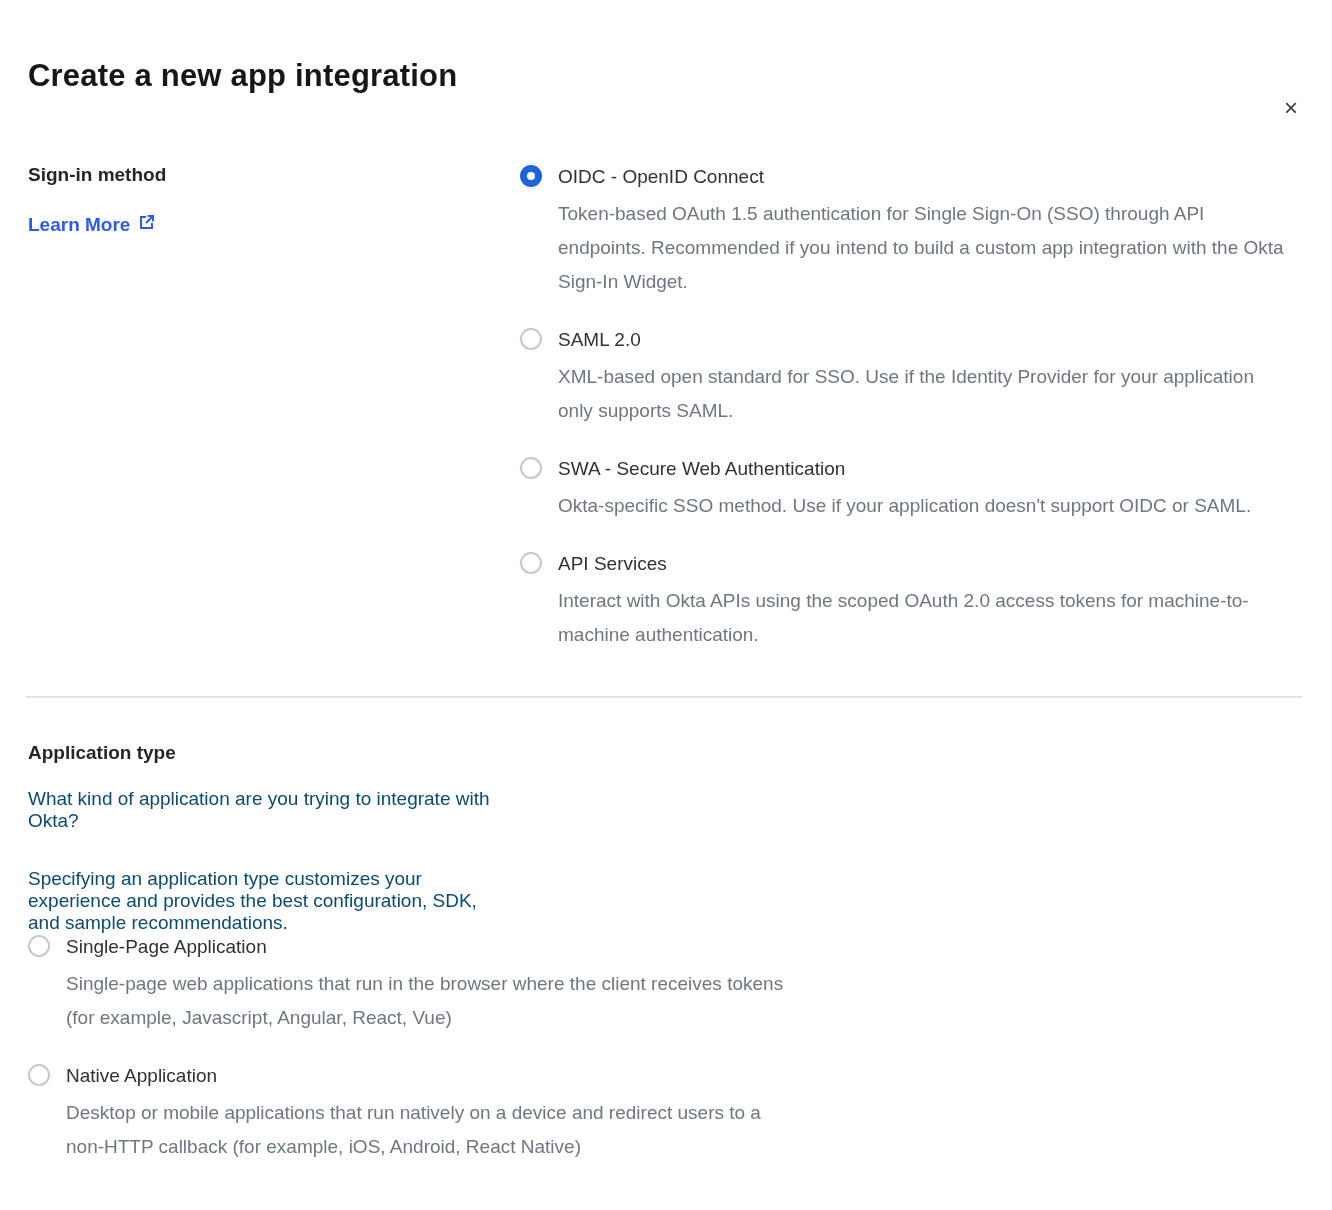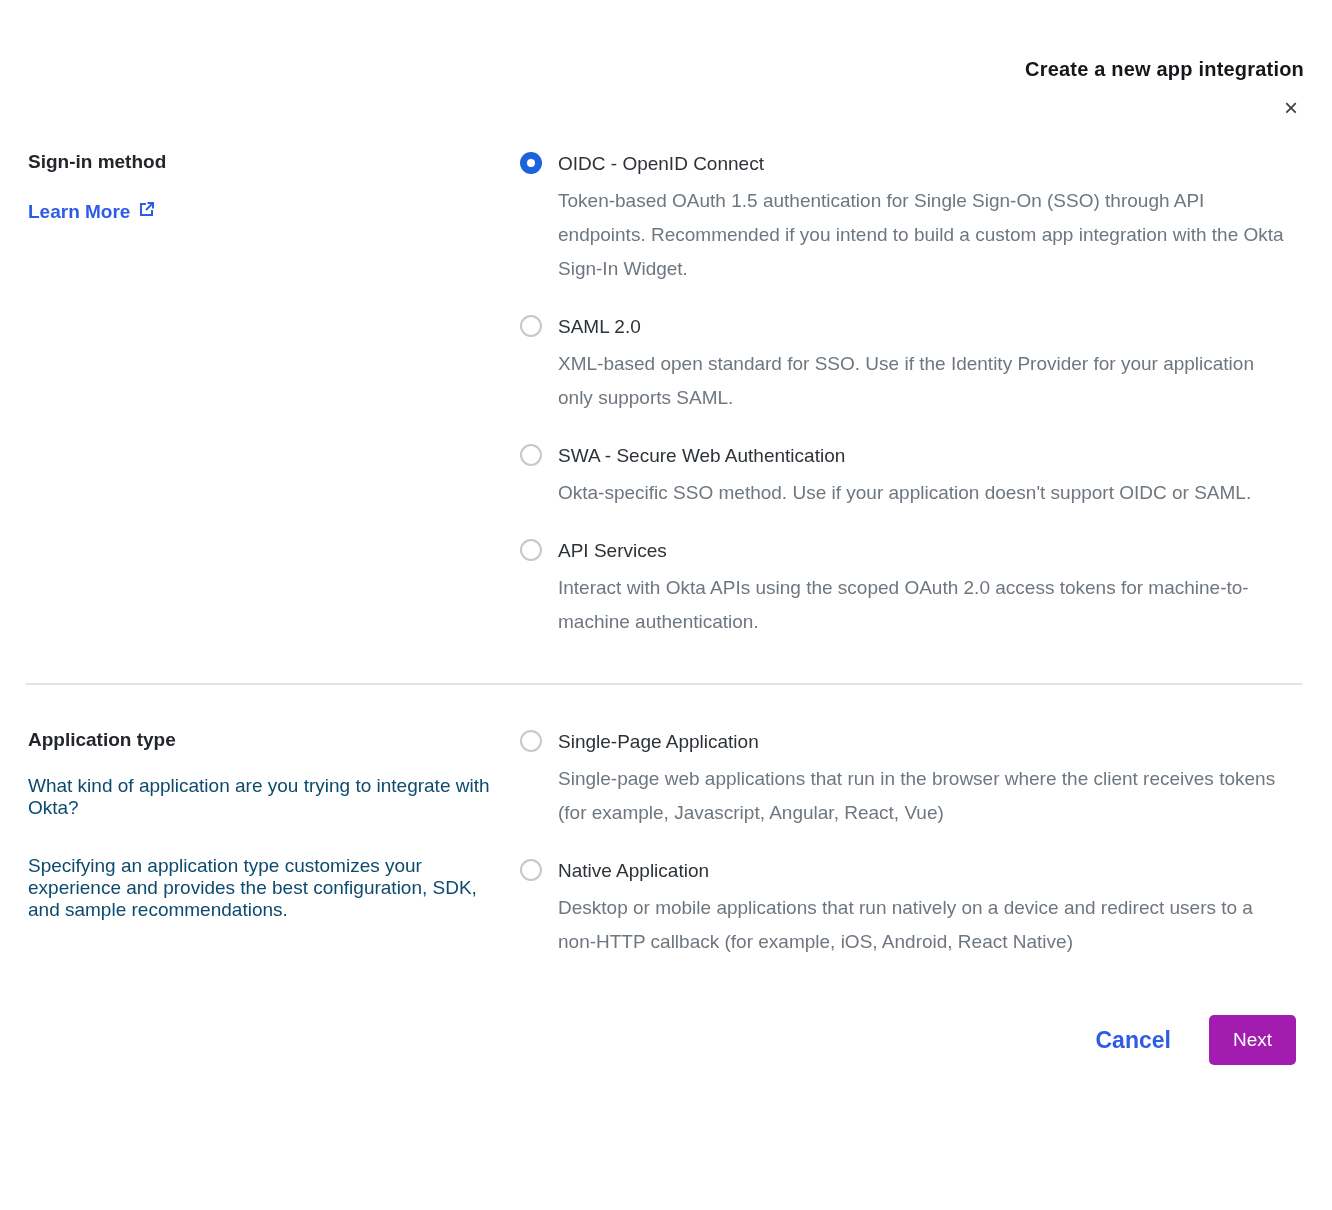--- a/index.html
+++ b/index.html
@@ -21,25 +21,24 @@
     line-height: 24px;
     color: #3b3f45;
     cursor: pointer;
     background: none;
     border: none;
     font-family: "Liberation Sans", sans-serif;
   }
 
   .dialog-title {
     margin: 58px 28px 0 28px;
-    font-size: 20px;
+    font-size: 31px;
     font-weight: bold;
     color: #16171b;
     letter-spacing: 0.2px;
-    text-align: right;
   }
 
   .section {
     display: flex;
     margin-top: 70px;
     padding: 0 36px 0 28px;
   }
   .section-left { width: 492px; flex: none; padding-right: 24px; }
   .section-right { flex: 1; }
 
@@ -108,21 +107,21 @@
     line-height: 34px;
     color: #6e7780;
     max-width: 730px;
   }
 
   .divider {
     border: none;
     border-top: 2px solid #e2e2e2;
     margin: 44px 30px 0 26px;
   }
-  .section.second { margin-top: 44px; }
+  .section.second { margin-top: 44px; flex-direction: column; }
 
   .footer {
     display: flex;
     justify-content: flex-end;
     align-items: center;
     gap: 38px;
     margin-top: 56px;
     padding-right: 36px;
   }
   .cancel-link {

